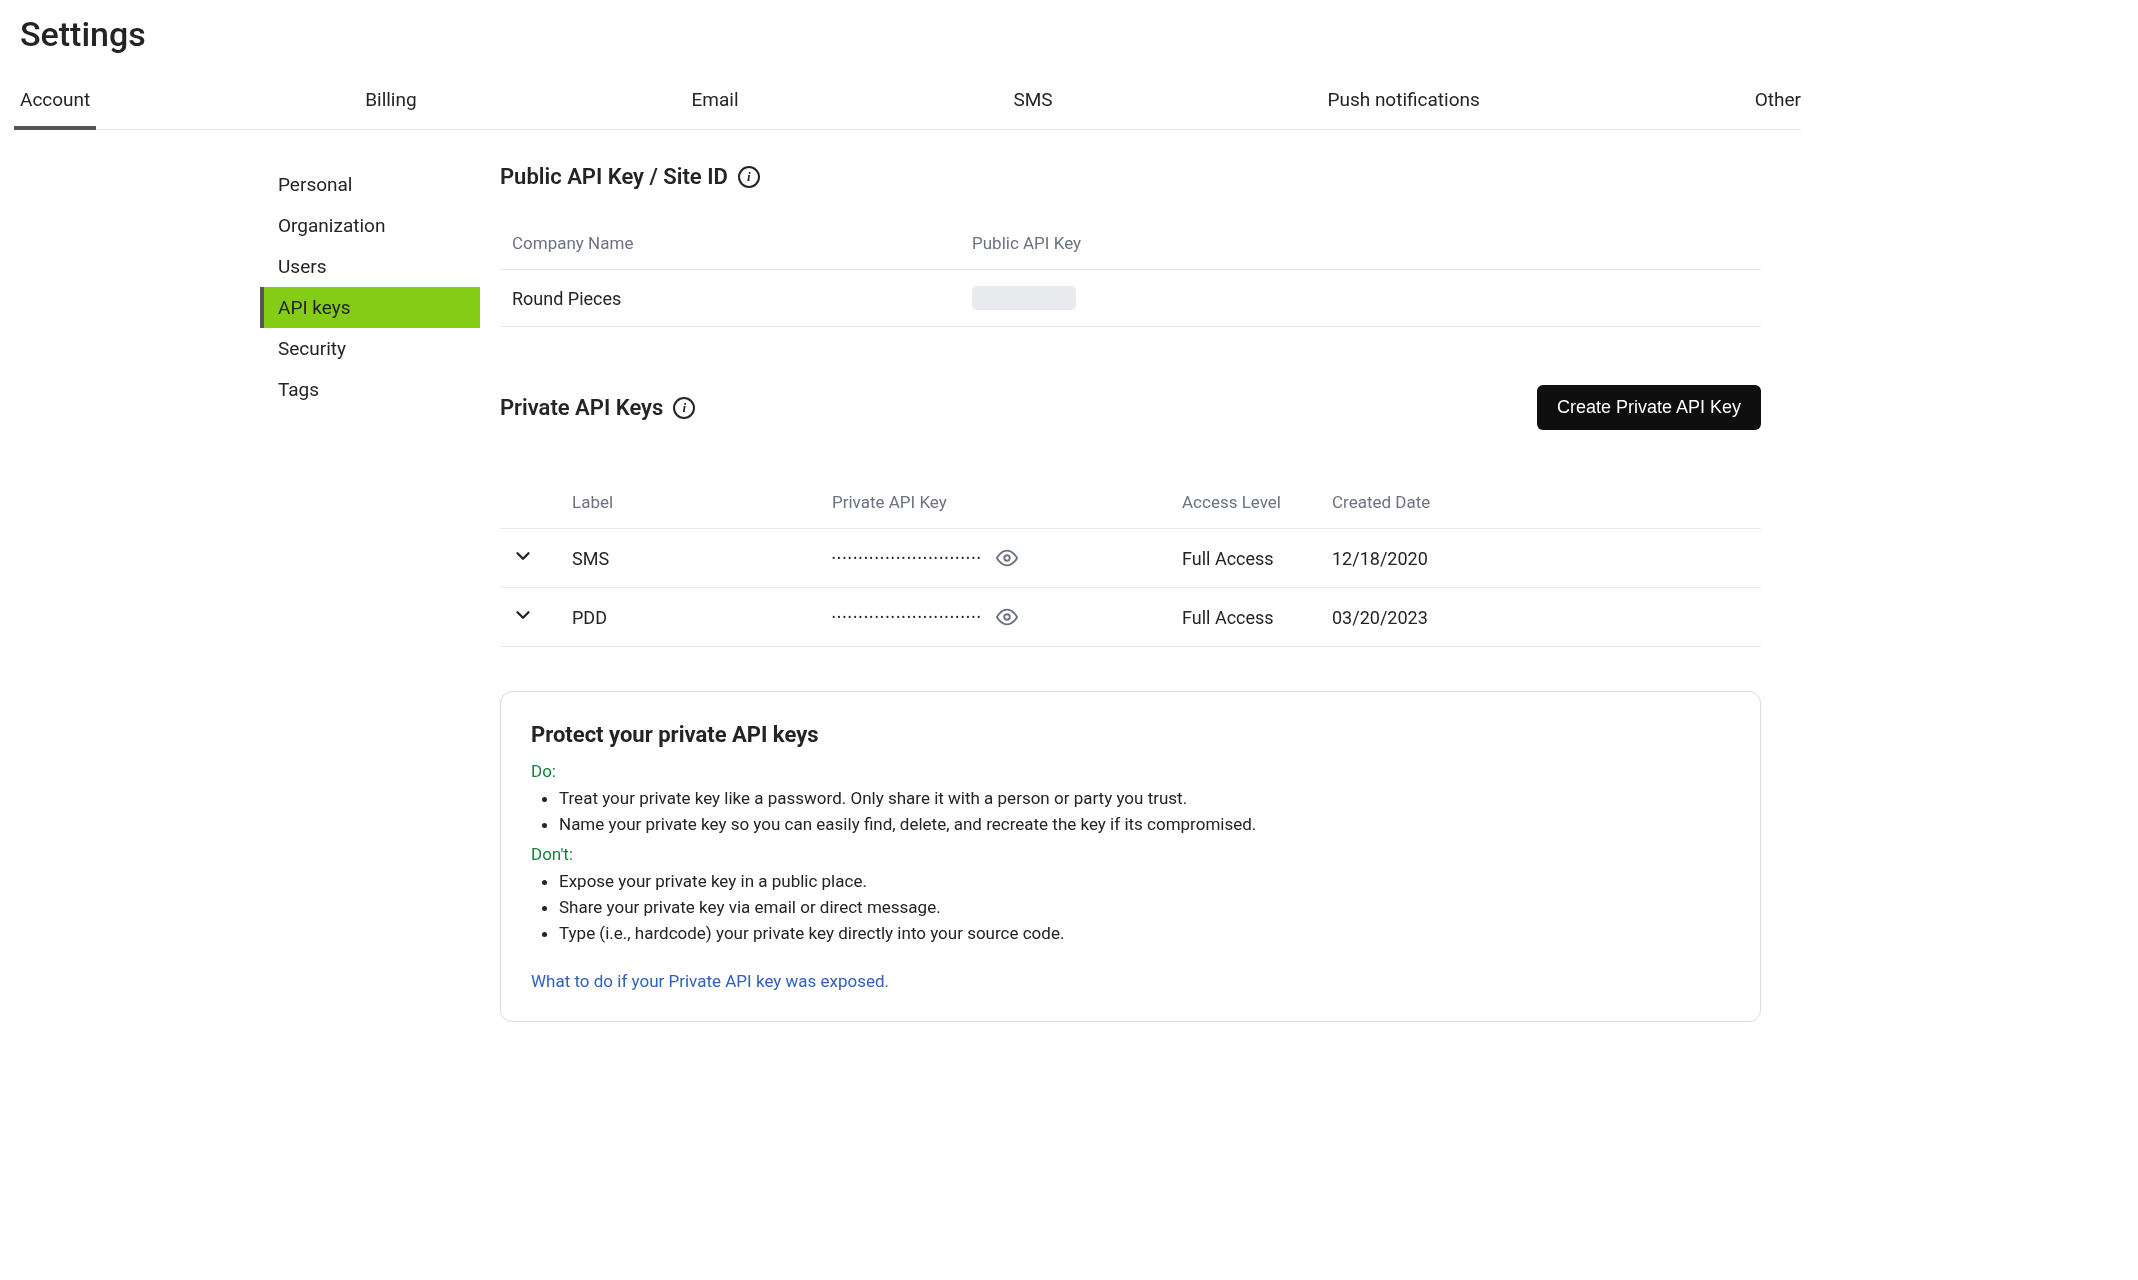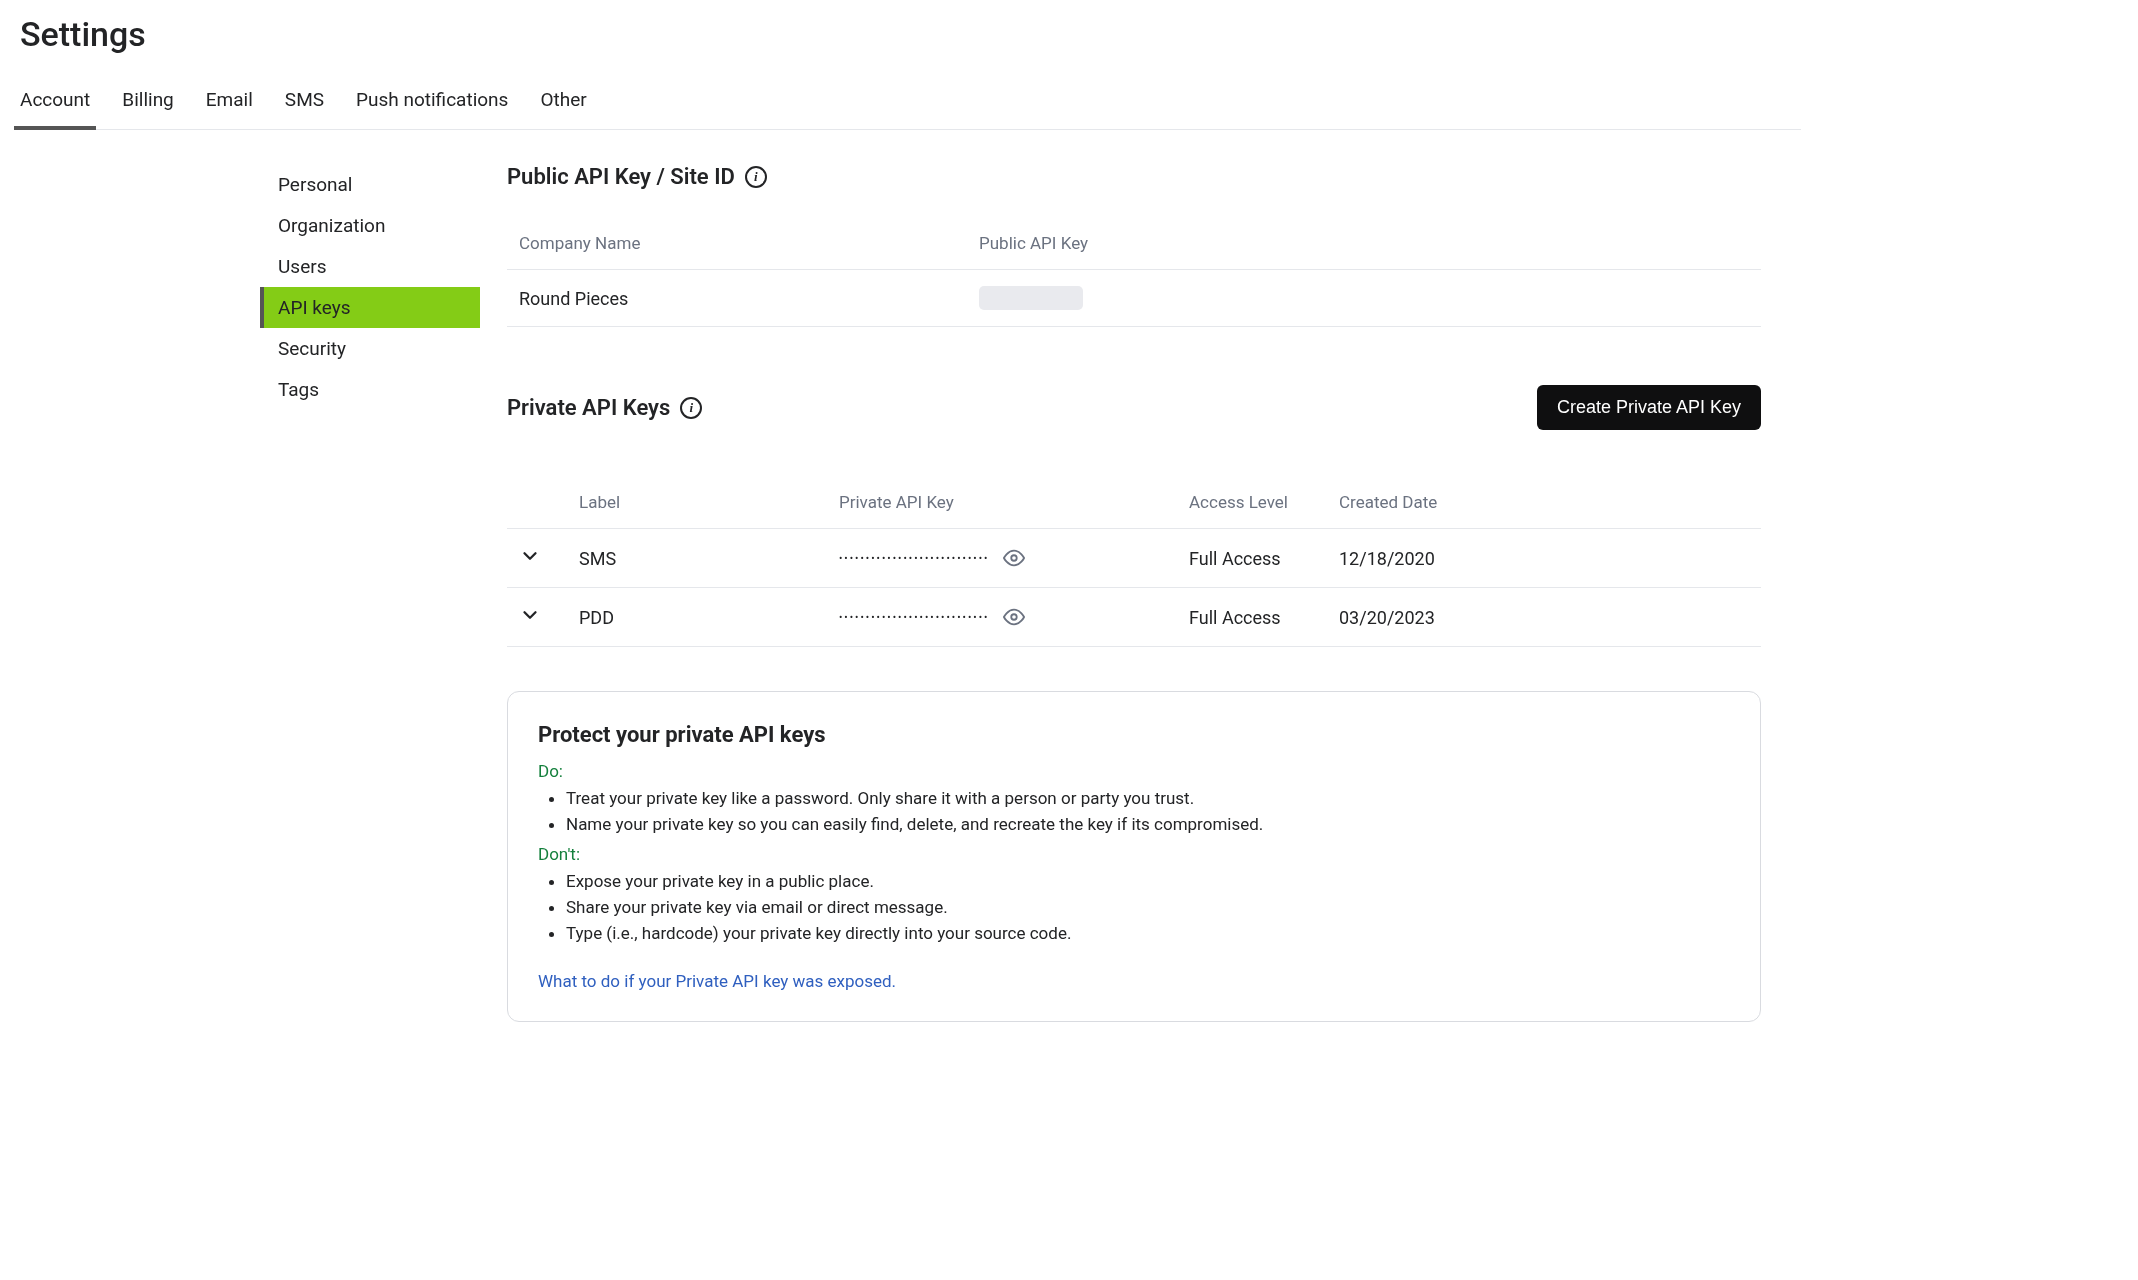--- a/index.html
+++ b/index.html
@@ -18,20 +18,21 @@
     font-weight: 500;
     color: #232426;
     margin-bottom: 24px;
     padding-left: 0;
   }
   .tabs {
     display: flex;
     gap: 32px;
     border-bottom: 1px solid #e5e7eb;
     margin-bottom: 0;
+    justify-content: space-between;
   }
   .tab {
     font-size: 19px;
     color: #232426;
     padding: 10px 0 18px 0;
     cursor: pointer;
     position: relative;
   }
   .tab.active::after {
     content: "";
@@ -57,21 +58,21 @@
     padding: 9px 14px;
     cursor: pointer;
     border-left: 4px solid transparent;
   }
   .side-item.active {
     background: #84cc16;
     border-left: 4px solid #555;
   }
   .main {
     flex: 1;
-    margin-left: 27px;
+    margin-left: 20px;
     max-width: 1400px;
     padding-right: 40px;
   }
   .section-head {
     display: flex;
     align-items: center;
     gap: 10px;
     margin-bottom: 28px;
   }
   .section-title {

